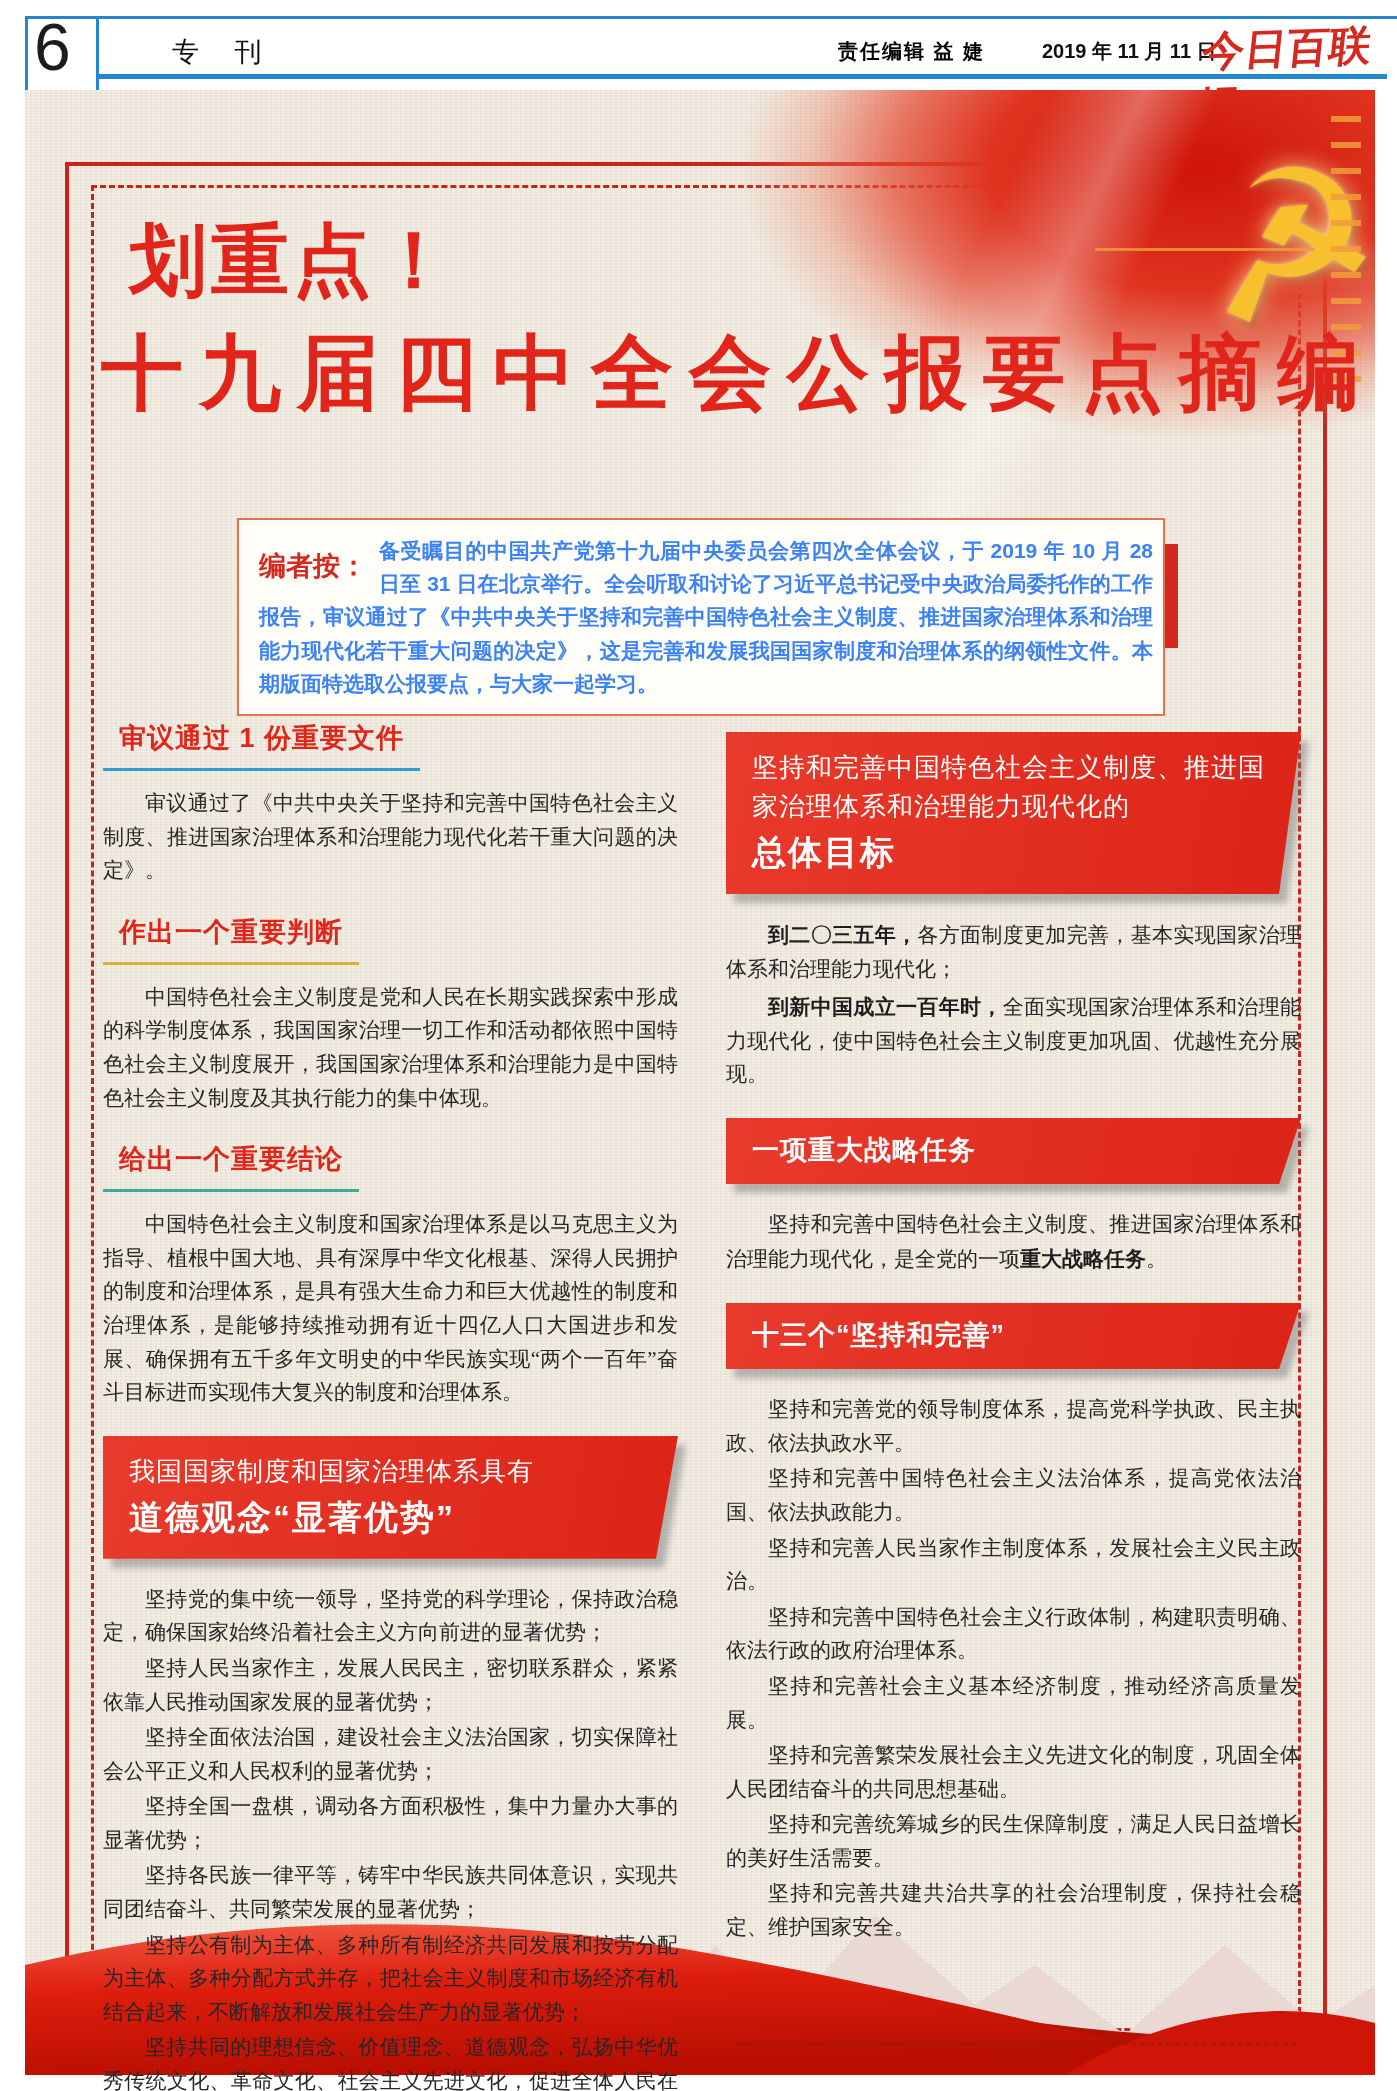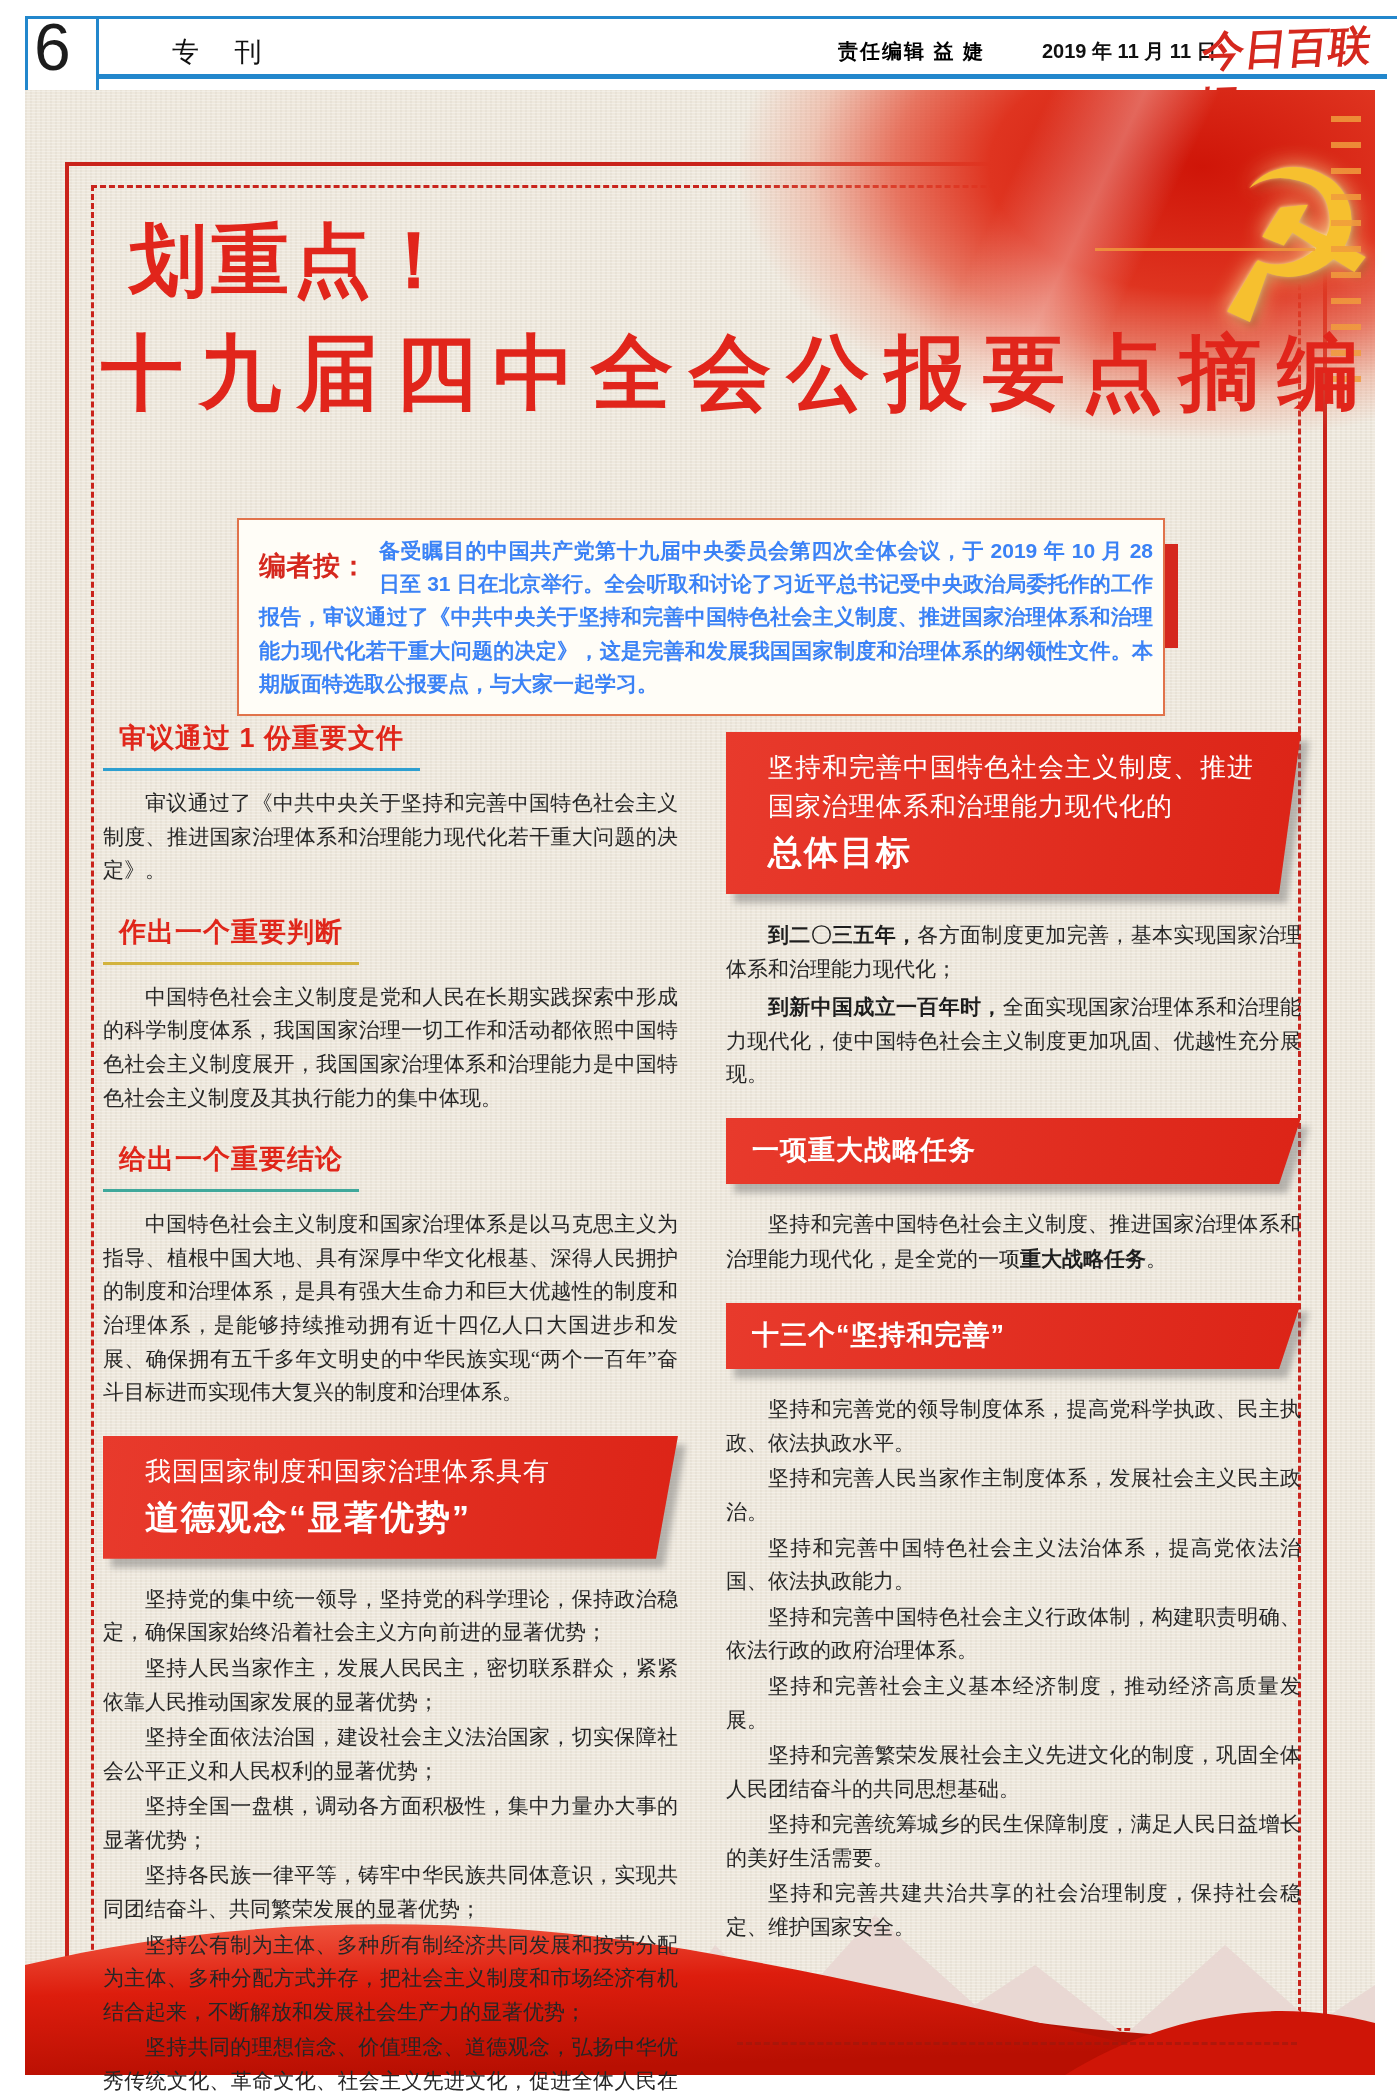--- a/index.html
+++ b/index.html
@@ -65,21 +65,21 @@
   .sec-head span { display:inline-block; font-size:27px; font-weight:800; color:#e0261a;
                    padding:0 16px 12px; border-bottom:3px solid #2e9fd0; letter-spacing:1px; }
 
   .para { font-family:"Liberation Serif","DejaVu Serif",serif; font-size:21px; line-height:1.6;
           color:#262626; text-align:justify; text-indent:2em; margin-bottom:4px; }
   .para b { font-family:"Liberation Sans","DejaVu Sans",sans-serif; font-weight:700; color:#1d1d1d; }
   .gap-lg { margin-bottom:26px; }
 
   .banner-wrap { filter:drop-shadow(8px 9px 3px rgba(110,110,110,.45)); margin:26px 0 24px; }
   .banner { background:linear-gradient(100deg,#e83a2c 0%,#dc2417 100%); color:#fff;
-            padding:16px 30px 18px 42px; clip-path:polygon(0 0, 100% 0, calc(100% - 22px) 100%, 0 100%); }
+            padding:16px 30px 18px 26px; clip-path:polygon(0 0, 100% 0, calc(100% - 22px) 100%, 0 100%); }
   .banner .b-l1 { font-size:26px; font-weight:500; line-height:1.5; letter-spacing:1px; }
   .banner .b-l2 { font-size:34px; font-weight:900; letter-spacing:2px; margin-top:4px; }
   .banner.single { padding:12px 30px 14px 26px; }
   .banner.single .b-l1 { font-size:27px; font-weight:700; }
 
   .adv-list .para, .persist-list .para { margin-bottom:2px; }
   .goal-list .para b { font-weight:700; }
 </style>
 </head>
 <body>
@@ -179,22 +179,22 @@
         <p class="para"><span>坚持和完善中国特色社会主义制度、推进国家治理体系和治理能力现代化，是全党的一项</span><b>重大战略任务</b><span>。</span></p>
 
         <div class="banner-wrap">
           <div class="banner single">
             <div class="b-l1">十三个“坚持和完善”</div>
           </div>
         </div>
 
         <div class="persist-list">
             <p class="para">坚持和完善党的领导制度体系，提高党科学执政、民主执政、依法执政水平。</p>
+            <p class="para">坚持和完善中国特色社会主义法治体系，提高党依法治国、依法执政能力。</p>
             <p class="para">坚持和完善人民当家作主制度体系，发展社会主义民主政治。</p>
-            <p class="para">坚持和完善中国特色社会主义法治体系，提高党依法治国、依法执政能力。</p>
             <p class="para">坚持和完善中国特色社会主义行政体制，构建职责明确、依法行政的政府治理体系。</p>
             <p class="para">坚持和完善社会主义基本经济制度，推动经济高质量发展。</p>
             <p class="para">坚持和完善繁荣发展社会主义先进文化的制度，巩固全体人民团结奋斗的共同思想基础。</p>
             <p class="para">坚持和完善统筹城乡的民生保障制度，满足人民日益增长的美好生活需要。</p>
             <p class="para">坚持和完善共建共治共享的社会治理制度，保持社会稳定、维护国家安全。</p>
           </div>
 
       </div>
     </div>
 

